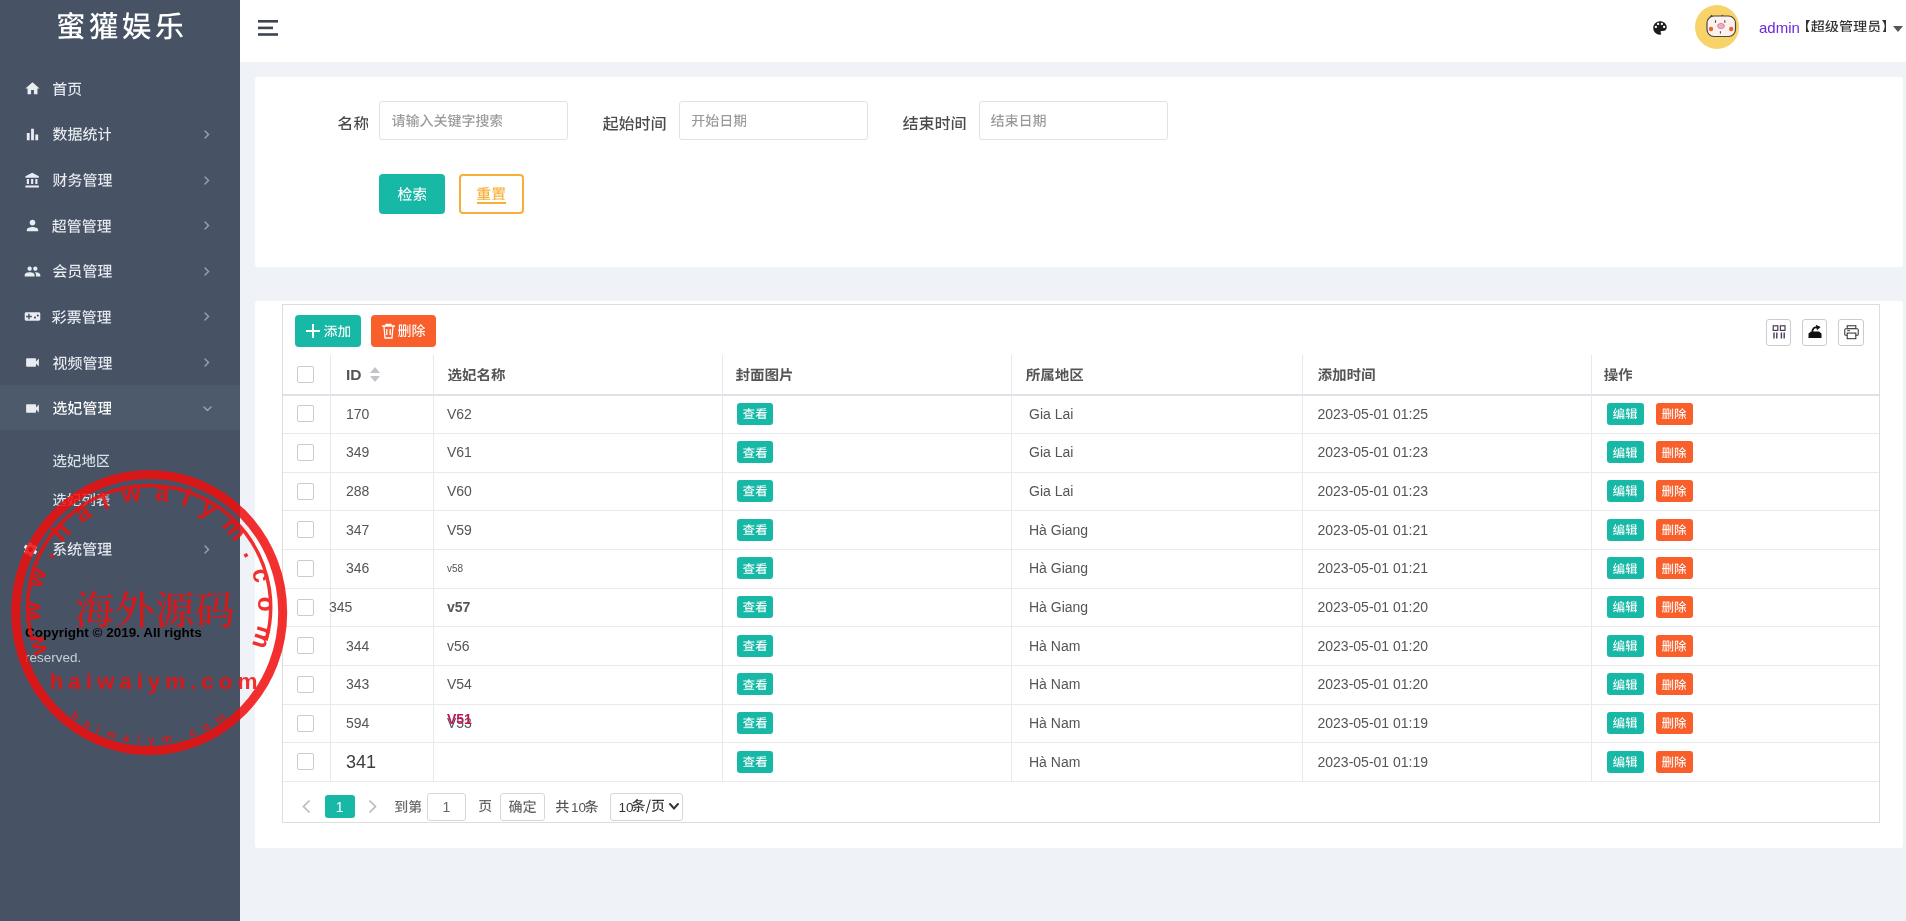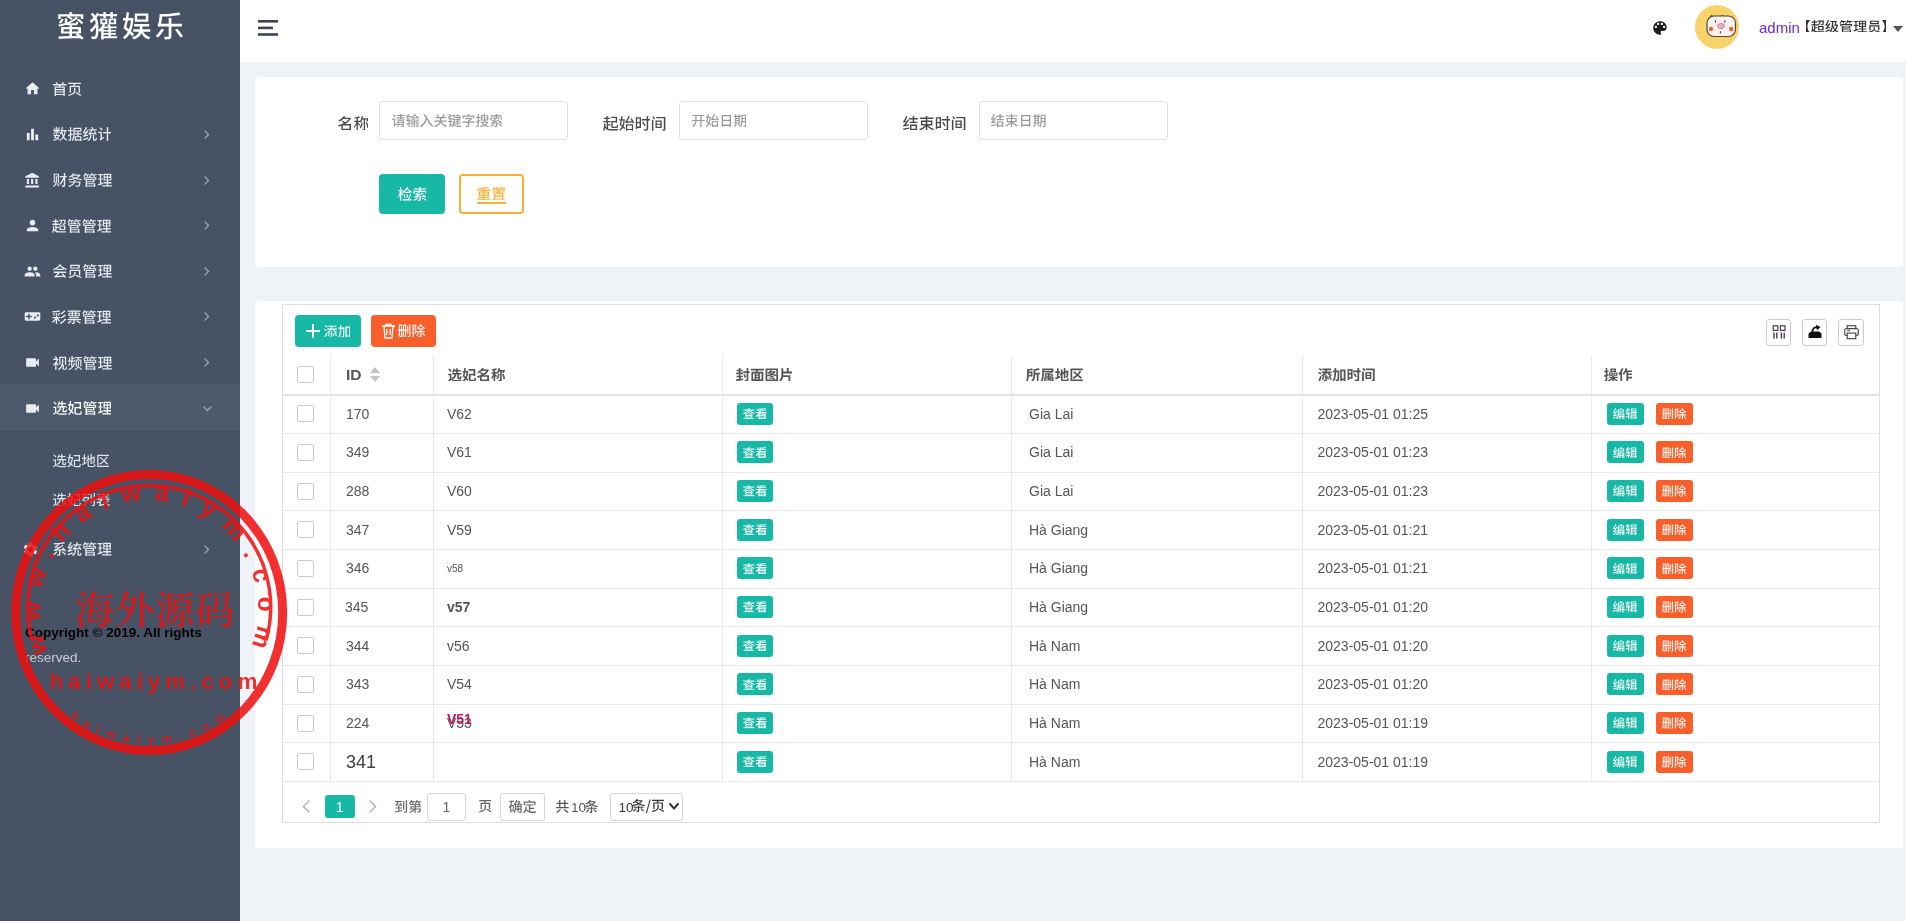--- a/index.html
+++ b/index.html
@@ -308,21 +308,21 @@
 <div class="abs" style="left:1317.5px;top:568.36px;font-size:14px;color:#555;font-weight:400;line-height:0;white-space:nowrap"><span style="line-height:normal;display:inline-block;transform:translateY(-50%)">2023-05-01 01:21</span></div>
 <div class="abs" style="left:1607px;top:557.4px;width:36.5px;height:22px;background:#17b8a6;border-radius:3px"></div>
 <svg class="abs" style="left:1613.1px;top:562.5px" width="24.1" height="11.7">
     <use href="#s5"></use>
   </svg>
 <div class="abs" style="left:1656px;top:557.4px;width:36.5px;height:22px;background:#f95f2b;border-radius:3px"></div>
 <svg class="abs" style="left:1662.1px;top:562.5px" width="24.3" height="11.7">
     <use href="#s6"></use>
   </svg>
 <div class="abs" style="left:297px;top:598.5px;width:17px;height:17px;border:1px solid #c8ccd0;border-radius:2px;background:#fff"></div>
-<div class="abs" style="left:345px;top:607.0400000000001px;font-size:14px;color:#555;font-weight:400;line-height:0;white-space:nowrap"><span style="line-height:normal;display:inline-block;transform:translateY(-50%)">345</span></div>
+<div class="abs" style="left:329px;top:607.0400000000001px;font-size:14px;color:#555;font-weight:400;line-height:0;white-space:nowrap"><span style="line-height:normal;display:inline-block;transform:translateY(-50%)">345</span></div>
 <div class="abs" style="left:447px;top:607.0400000000001px;font-size:14px;color:#555;font-weight:700;line-height:0;white-space:nowrap"><span style="line-height:normal;display:inline-block;transform:translateY(-50%)">v57</span></div>
 <div class="abs" style="left:737px;top:596.0px;width:36px;height:22px;background:#17b8a6;border-radius:3px"></div>
 <svg class="abs" style="left:743.1px;top:601.2px" width="23.9" height="11.6">
     <use href="#s4"></use>
   </svg>
 <div class="abs" style="left:1029px;top:607.0400000000001px;font-size:14px;color:#555;font-weight:400;line-height:0;white-space:nowrap"><span style="line-height:normal;display:inline-block;transform:translateY(-50%)">Hà Giang</span></div>
 <div class="abs" style="left:1317.5px;top:607.0400000000001px;font-size:14px;color:#555;font-weight:400;line-height:0;white-space:nowrap"><span style="line-height:normal;display:inline-block;transform:translateY(-50%)">2023-05-01 01:20</span></div>
 <div class="abs" style="left:1607px;top:596.0px;width:36.5px;height:22px;background:#17b8a6;border-radius:3px"></div>
 <svg class="abs" style="left:1613.1px;top:601.2px" width="24.1" height="11.7">
     <use href="#s5"></use>
@@ -359,21 +359,21 @@
 <div class="abs" style="left:1317.5px;top:684.4px;font-size:14px;color:#555;font-weight:400;line-height:0;white-space:nowrap"><span style="line-height:normal;display:inline-block;transform:translateY(-50%)">2023-05-01 01:20</span></div>
 <div class="abs" style="left:1607px;top:673.4px;width:36.5px;height:22px;background:#17b8a6;border-radius:3px"></div>
 <svg class="abs" style="left:1613.1px;top:678.6px" width="24.1" height="11.7">
     <use href="#s5"></use>
   </svg>
 <div class="abs" style="left:1656px;top:673.4px;width:36.5px;height:22px;background:#f95f2b;border-radius:3px"></div>
 <svg class="abs" style="left:1662.1px;top:678.5px" width="24.3" height="11.7">
     <use href="#s6"></use>
   </svg>
 <div class="abs" style="left:297px;top:714.6px;width:17px;height:17px;border:1px solid #c8ccd0;border-radius:2px;background:#fff"></div>
-<div class="abs" style="left:346px;top:723.08px;font-size:14px;color:#555;font-weight:400;line-height:0;white-space:nowrap"><span style="line-height:normal;display:inline-block;transform:translateY(-50%)">224</span></div>
+<div class="abs" style="left:346px;top:723.08px;font-size:14px;color:#555;font-weight:400;line-height:0;white-space:nowrap"><span style="line-height:normal;display:inline-block;transform:translateY(-50%)">594</span></div>
 <div class="abs" style="left:447px;top:723.08px;font-size:14px;color:#555;font-weight:400;line-height:0;white-space:nowrap"><span style="line-height:normal;display:inline-block;transform:translateY(-50%)">V53</span></div>
 <div class="abs" style="left:737px;top:712.1px;width:36px;height:22px;background:#17b8a6;border-radius:3px"></div>
 <svg class="abs" style="left:743.1px;top:717.3px" width="23.9" height="11.6">
     <use href="#s4"></use>
   </svg>
 <div class="abs" style="left:1029px;top:723.08px;font-size:14px;color:#555;font-weight:400;line-height:0;white-space:nowrap"><span style="line-height:normal;display:inline-block;transform:translateY(-50%)">Hà Nam</span></div>
 <div class="abs" style="left:1317.5px;top:723.08px;font-size:14px;color:#555;font-weight:400;line-height:0;white-space:nowrap"><span style="line-height:normal;display:inline-block;transform:translateY(-50%)">2023-05-01 01:19</span></div>
 <div class="abs" style="left:1607px;top:712.1px;width:36.5px;height:22px;background:#17b8a6;border-radius:3px"></div>
 <svg class="abs" style="left:1613.1px;top:717.2px" width="24.1" height="11.7">
     <use href="#s5"></use>

